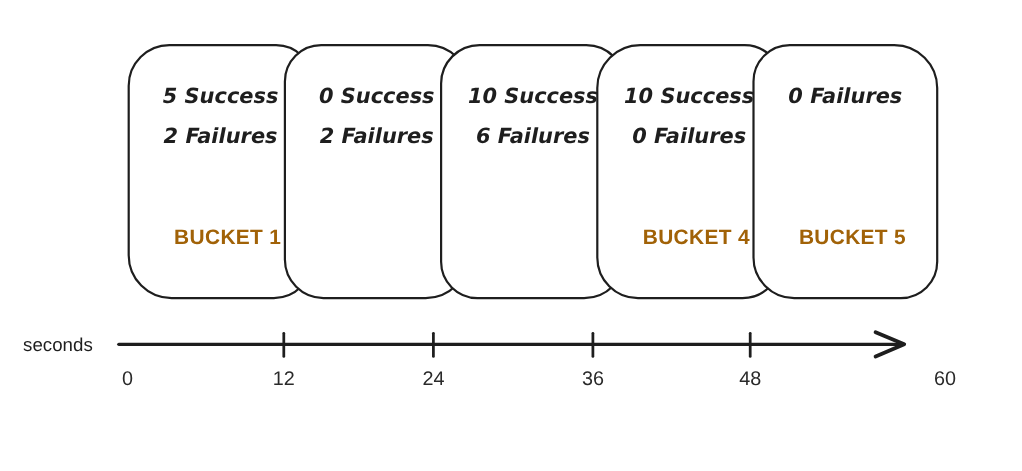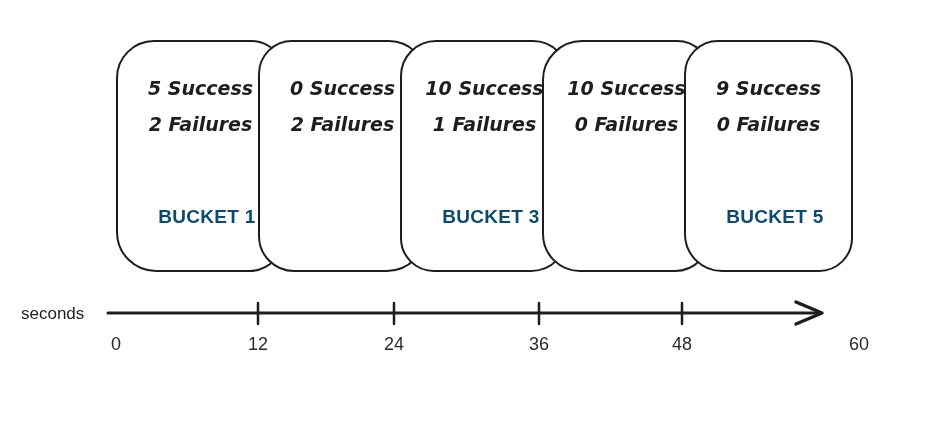--- a/index.html
+++ b/index.html
@@ -49,21 +49,21 @@
   }
   .bucket-title {
     position: absolute;
     bottom: 42px;
     left: 0;
     right: 0;
     text-align: center;
     font-family: "Liberation Sans", sans-serif;
     font-size: 19px;
     letter-spacing: 0.3px;
-    color: #0c4a6e;
+    color: #a16207;
     white-space: nowrap;
     padding-left: 13px;
   }
 
   
   .axis-svg {
     position: absolute;
     left: 0;
     top: 296px;
     width: 929px;
@@ -107,35 +107,34 @@
   <div class="bucket b2">
     <div class="bucket-stats">
       <div>0 Success</div>
       <div>2 Failures</div>
     </div>
   </div>
 
   <div class="bucket b3">
     <div class="bucket-stats">
       <div>10 Success</div>
-      <div>1 Failures</div>
+      <div>6 Failures</div>
     </div>
-    <div class="bucket-title">BUCKET 3</div>
   </div>
 
   <div class="bucket b4">
     <div class="bucket-stats">
       <div>10 Success</div>
       <div>0 Failures</div>
     </div>
+    <div class="bucket-title">BUCKET 4</div>
   </div>
 
   <div class="bucket b5">
     <div class="bucket-stats">
-      <div>9 Success</div>
       <div>0 Failures</div>
     </div>
     <div class="bucket-title">BUCKET 5</div>
   </div>
 
   <span class="axis-word">seconds</span>
 
   <svg class="axis-svg" viewBox="0 0 929 42" aria-hidden="true">
 
     <line x1="108" y1="17" x2="818" y2="17" stroke-width="3" stroke-linecap="round" stroke="#1e1e1e"></line>

